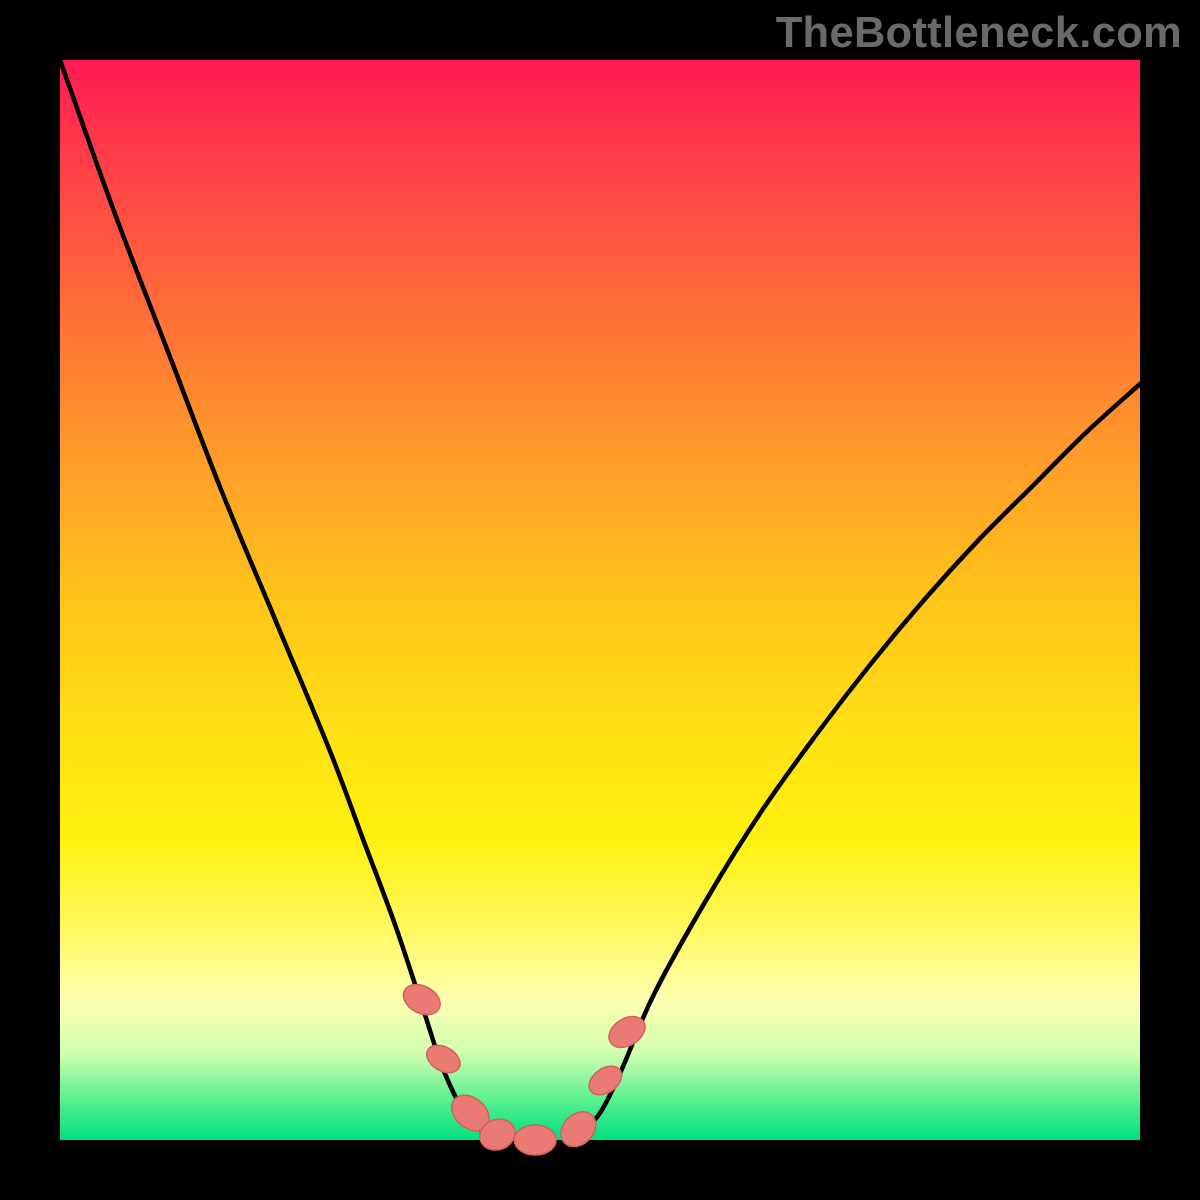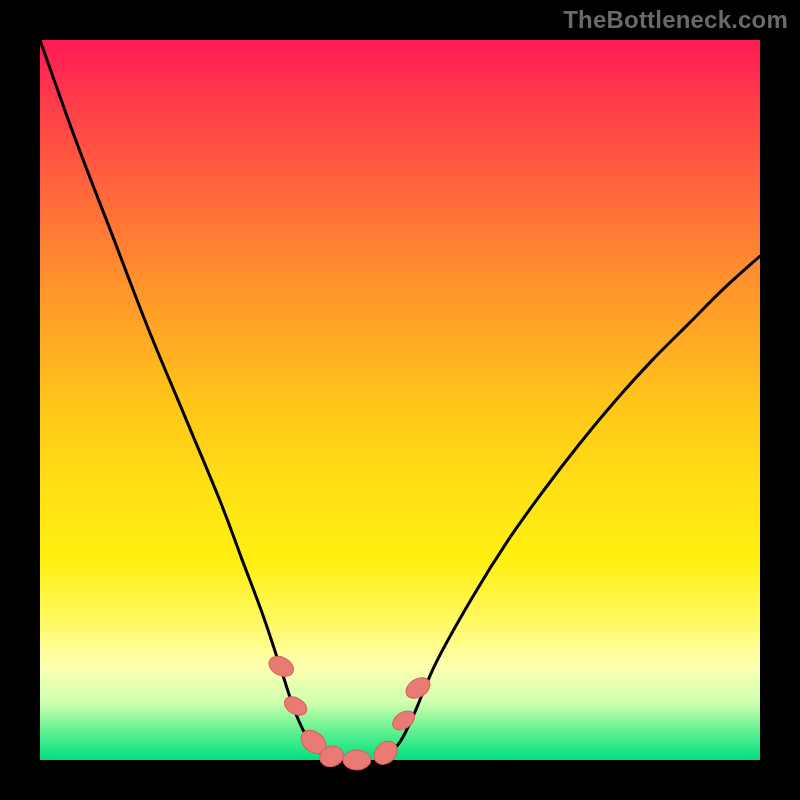--- a/index.html
+++ b/index.html
@@ -37,21 +37,21 @@
       #d0ffb0 92%,
       #60f090 96%,
       #00e080 100%
     );
   }
   .watermark {
     position: absolute;
     top: 6px;
     right: 12px;
     font-family: Arial, Helvetica, sans-serif;
-    font-size: 24px;
+    font-size: 29px;
     font-weight: 600;
     color: #6a6a6a;
     letter-spacing: 0.2px;
     user-select: none;
   }
   svg.curve {
     position: absolute;
     top: 0;
     left: 0;
     width: 720px;

